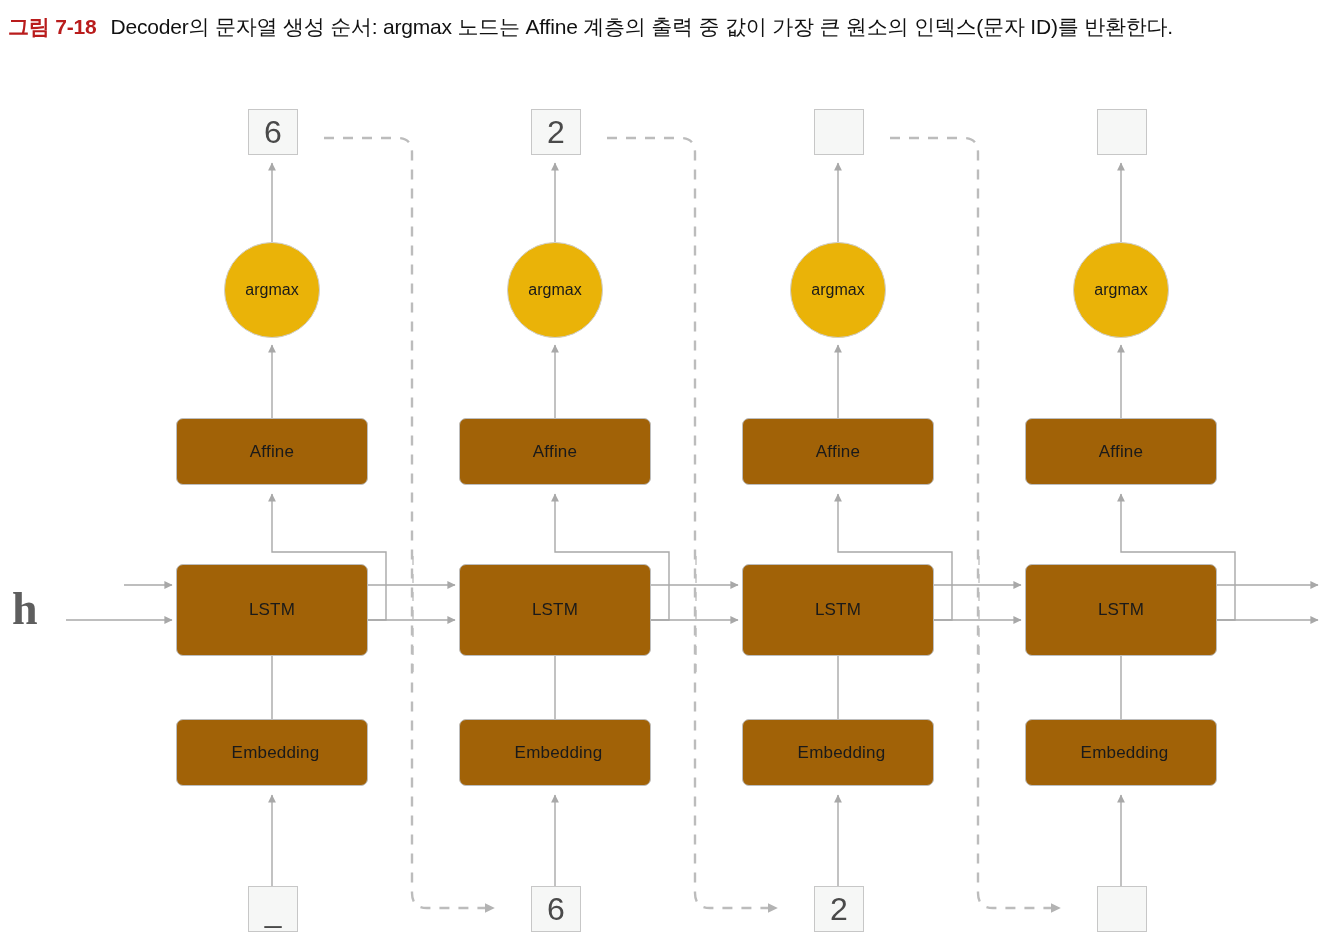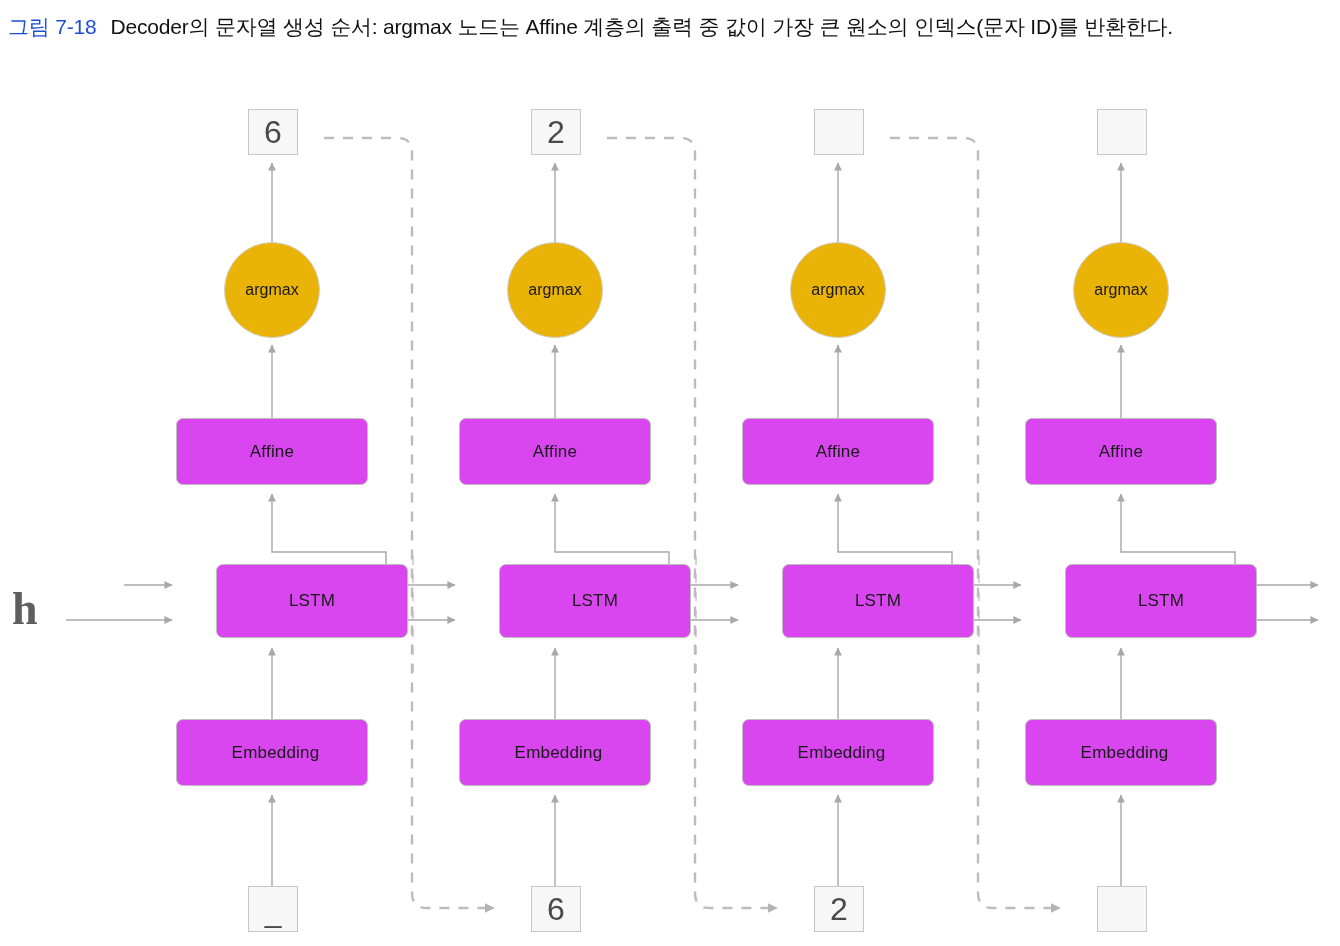--- a/index.html
+++ b/index.html
@@ -21,49 +21,49 @@
     position: absolute;
     left: 8px;
     top: 6px;
     width: 1326px;
     font-size: 21px;
     line-height: 42px;
     color: #111111;
     letter-spacing: -0.2px;
   }
   #caption .fignum {
-    font-weight: normal;
-    color: #1d4ed8;
+    font-weight: bold;
+    color: #b91c1c;
     margin-right: 14px;
   }
 
   
   #canvas {
     position: absolute;
     left: 0;
     top: 0;
     width: 1340px;
     height: 946px;
   }
 
   
   .node {
     position: absolute;
     box-sizing: border-box;
     border: 1px solid #bdbdbd;
     border-radius: 7px;
-    background: #d946ef;
+    background: #a16207;
     display: flex;
     align-items: center;
     justify-content: center;
     font-size: 17px;
     color: #1a1a1a;
     letter-spacing: 0.2px;
   }
-  .node.lstm   { width: 192px; height: 74px; margin-left: 40px; }
+  .node.lstm   { width: 192px; height: 92px; }
   .node.affine { width: 192px; height: 67px; }
   .node.embed  { width: 192px; height: 67px; padding-left: 7px; }
 
   .argmax {
     position: absolute;
     box-sizing: border-box;
     width: 96px;
     height: 96px;
     border-radius: 50%;
     border: 1px solid #cfcfcf;

